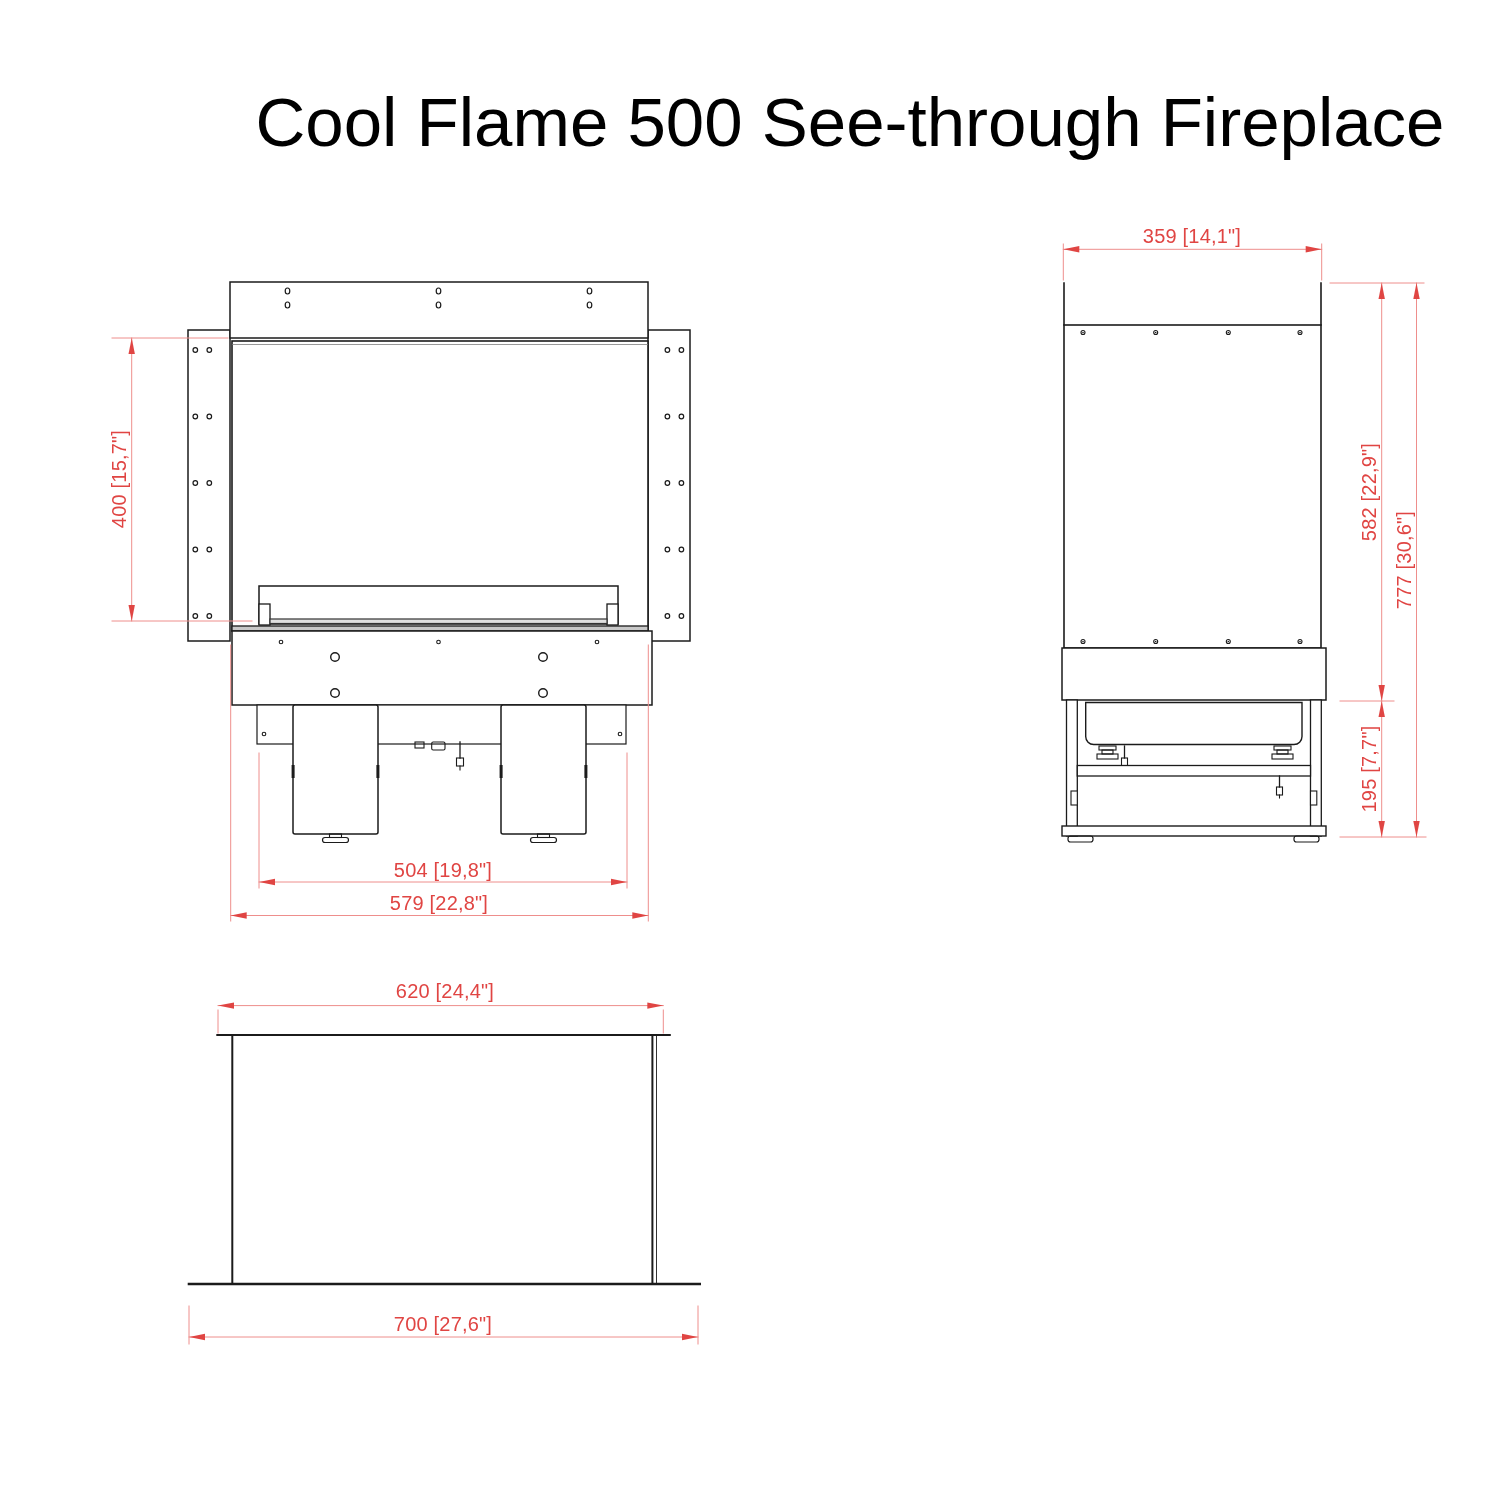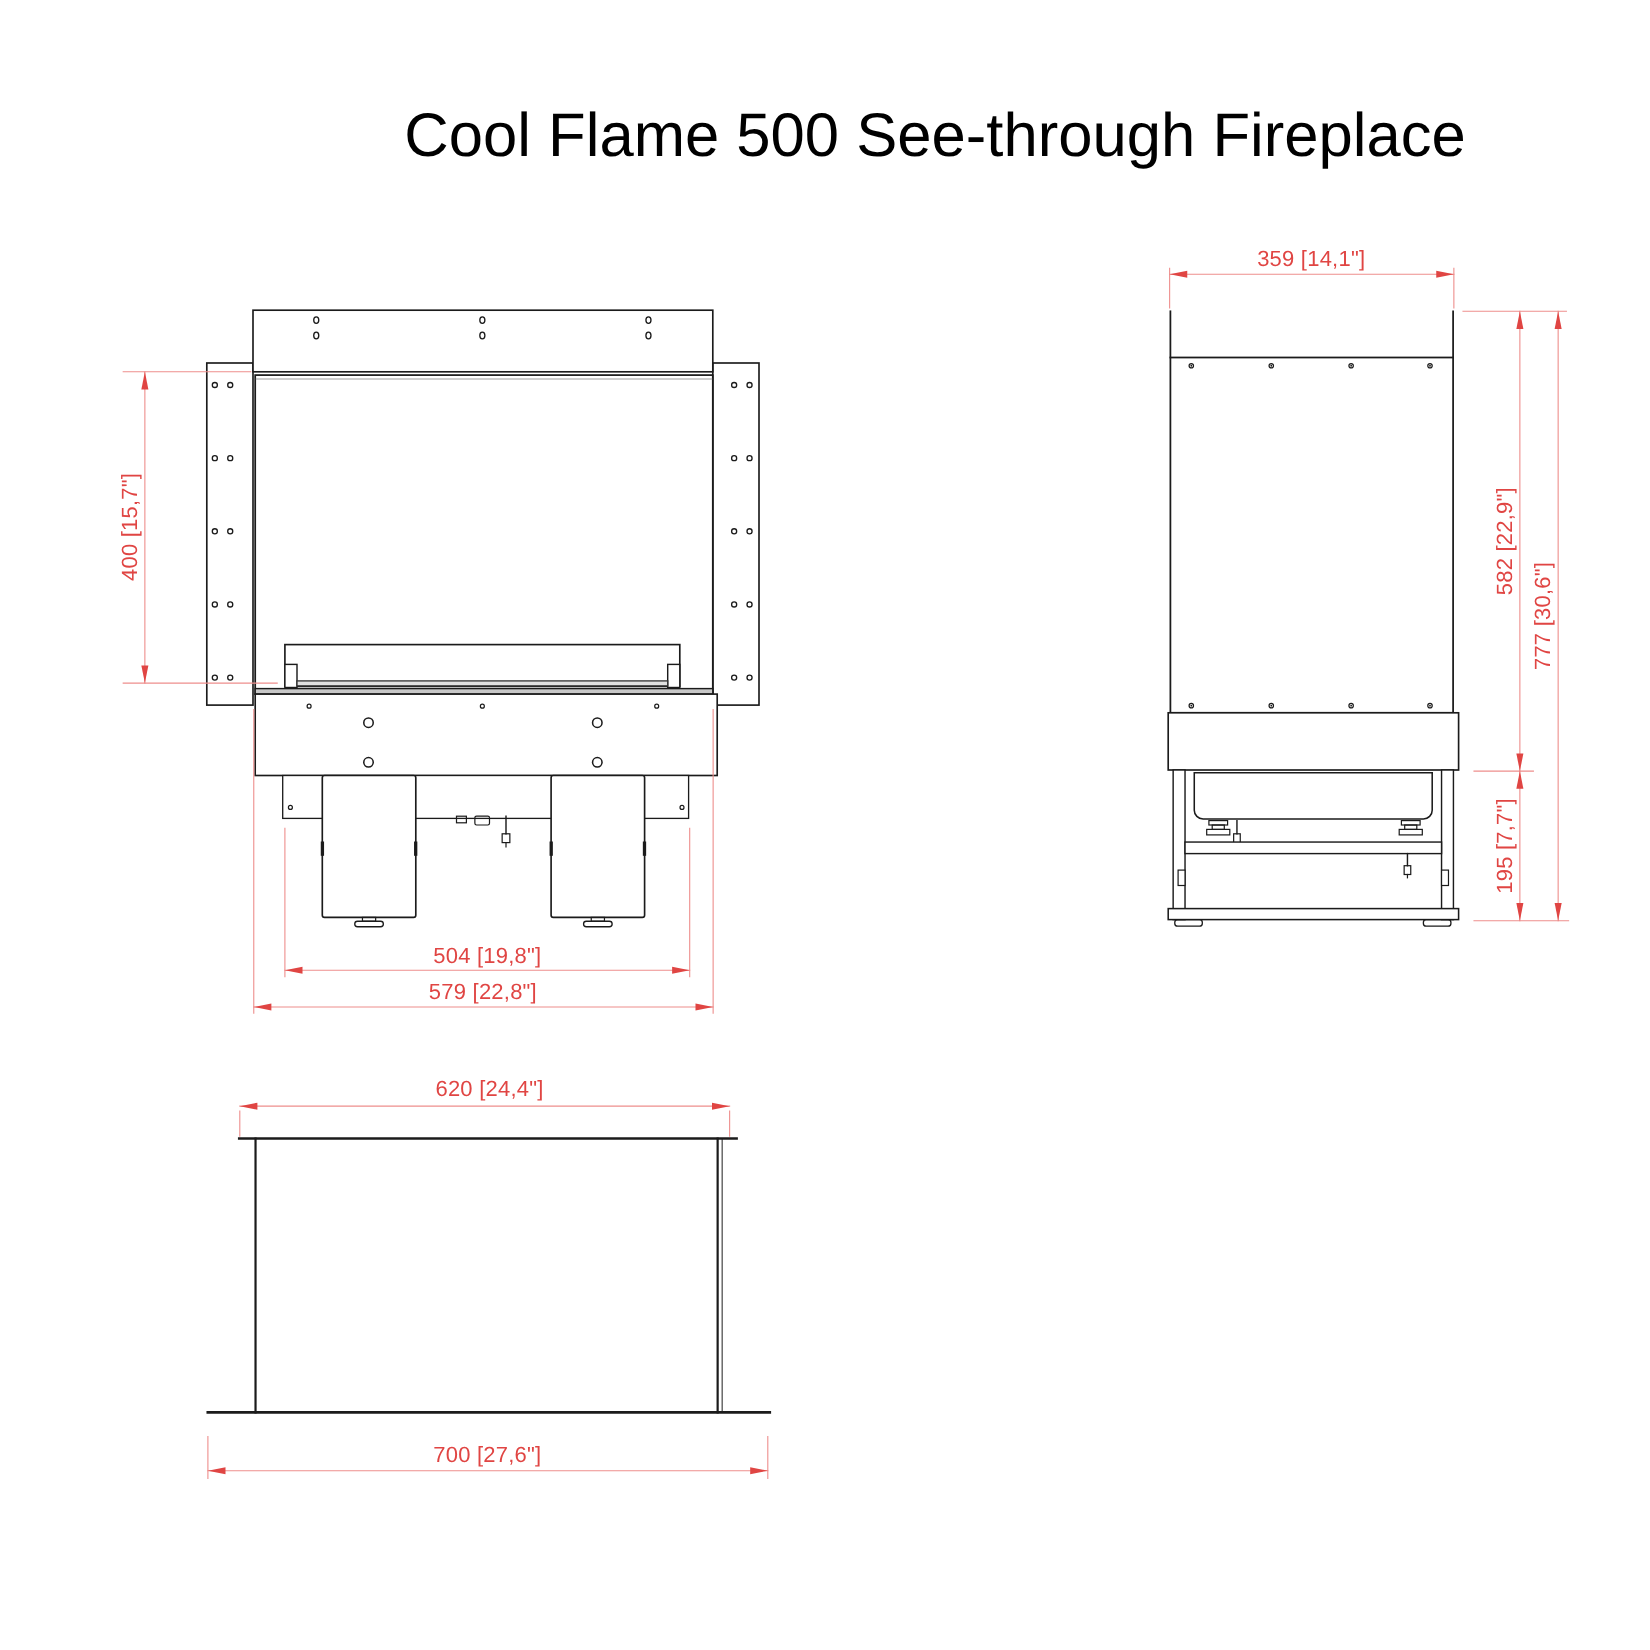--- a/index.html
+++ b/index.html
@@ -6,21 +6,21 @@
   #canvas {
     position:relative;
     width:1500px; height:1500px;
     background:#ffffff;
     font-family:"Liberation Sans", sans-serif;
     overflow:hidden;
   }
   #drawing { position:absolute; left:0; top:0; }
   .title {
     position:absolute;
-    font-size:56px;
+    font-size:69px;
     color:#000000;
     white-space:nowrap;
     transform:translate(-50%,-50%);
   }
   .dim-label {
     position:absolute;
     font-size:20px;
     color:#e04543;
     white-space:nowrap;
     transform:translate(-50%,-50%);

